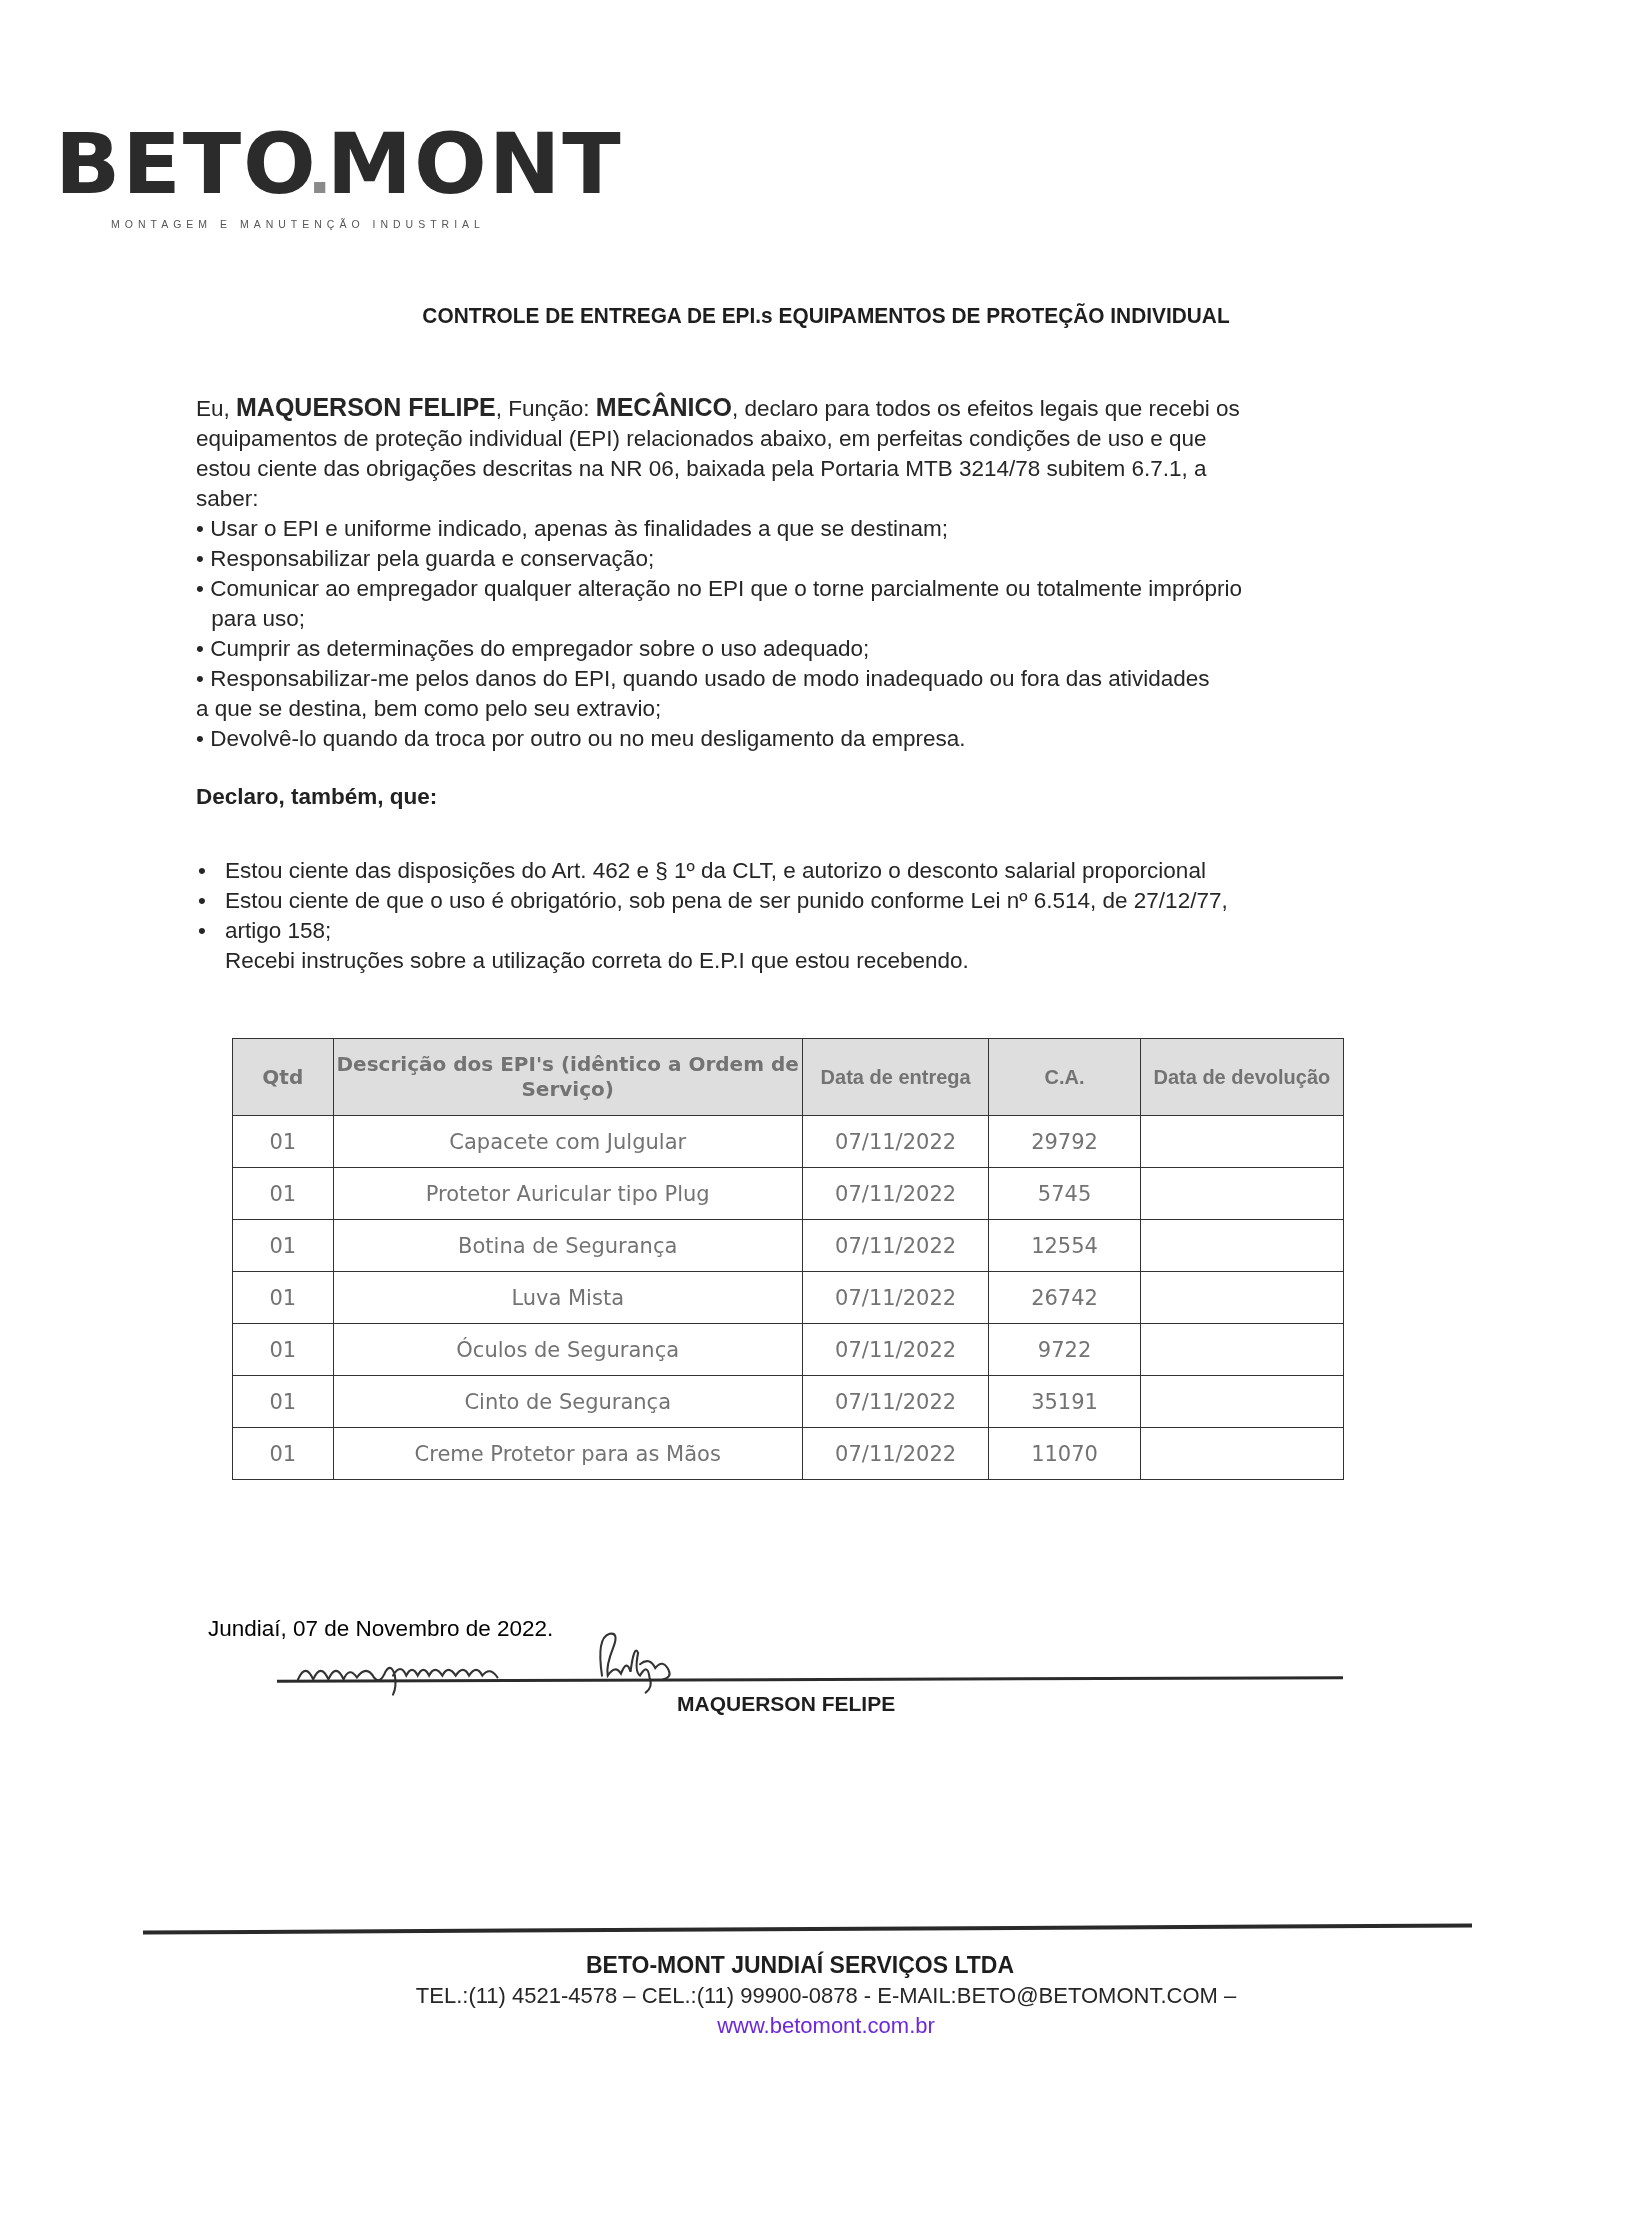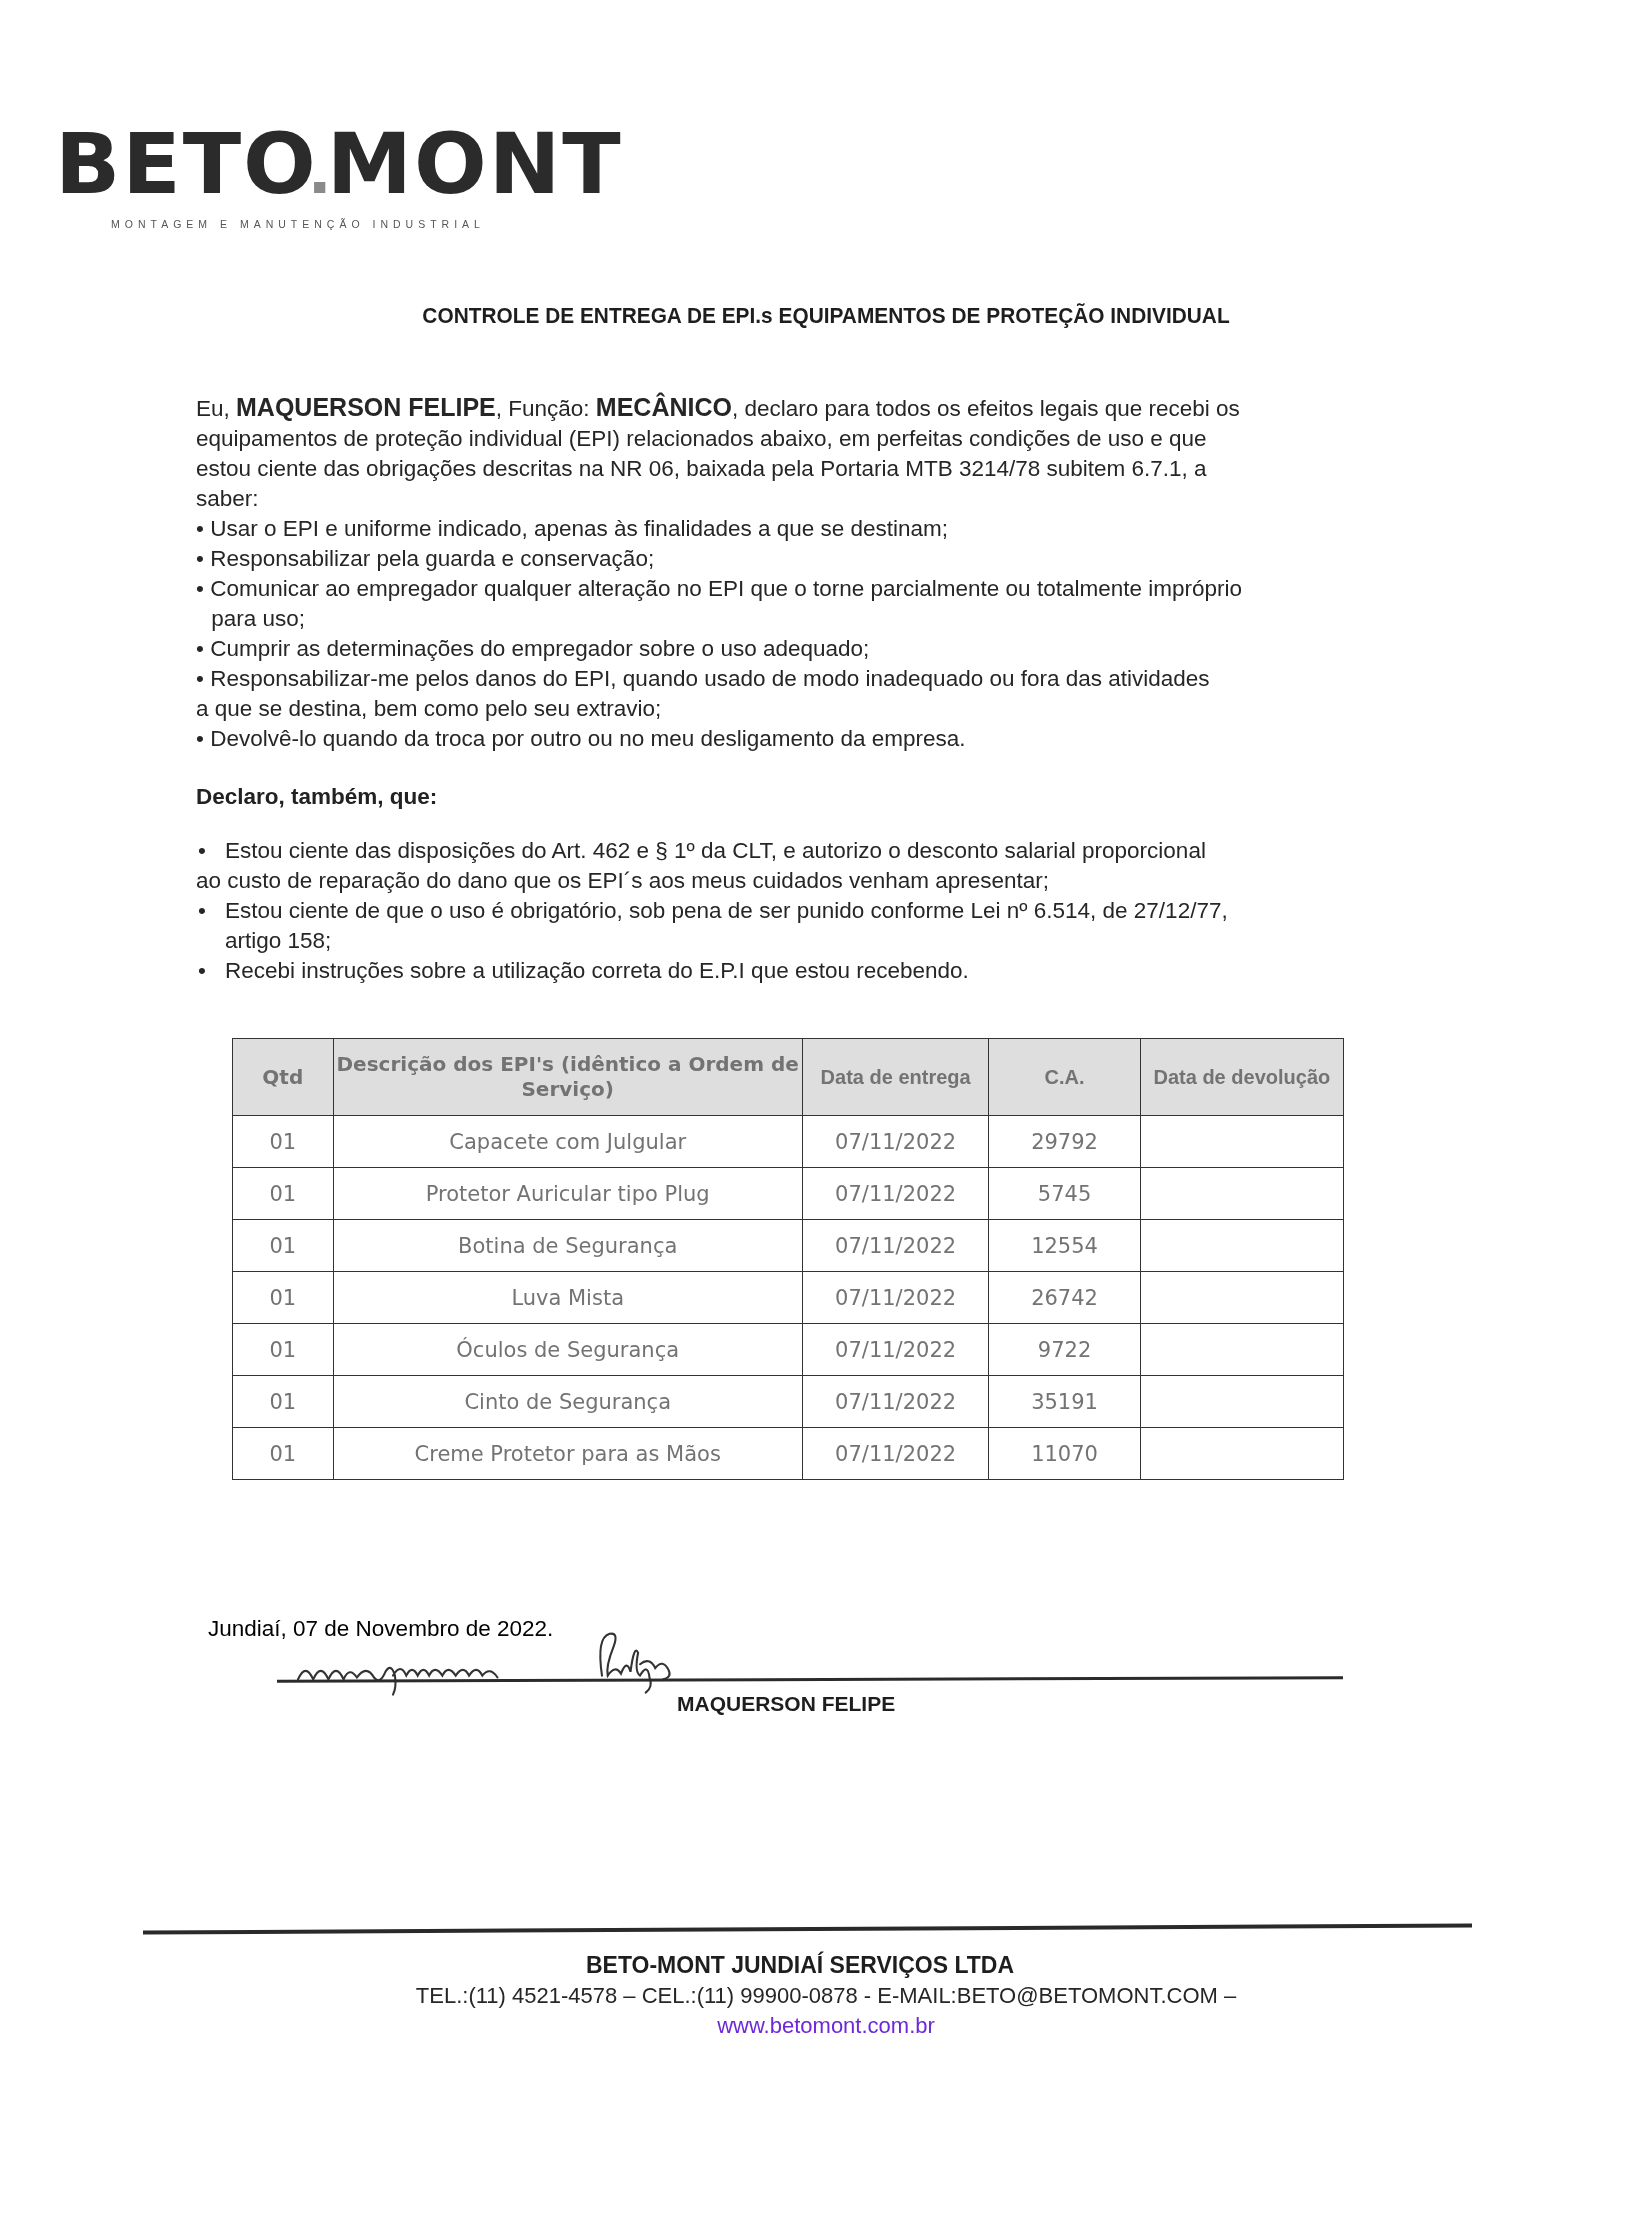--- a/index.html
+++ b/index.html
@@ -26,21 +26,21 @@
     font-size: 21.5px; color: #1e1e1e; transform: scaleX(0.97);
   }
   .body-text {
     left: 196px; width: 1204px; font-size: 22.5px; line-height: 30px; color: #262626;
   }
   .body-text p { margin: 0; }
   .body-text b { font-size: 25px; }
   .bullet-line { margin: 0; }
   .indent { padding-left: 15.3px; }
   .declaro { font-weight: 700; font-size: 22.5px; }
-  .decl-list { left: 196px; width: 1204px; font-size: 22.5px; line-height: 30px; color: #262626; }
+  .decl-list { left: 196px; width: 1204px; font-size: 22.5px; line-height: 30px; color: #262626; margin-top: 20px; }
   .decl-list .li { position: relative; padding-left: 29px; }
   .decl-list .li::before { content: "•"; position: absolute; left: 1.9px; }
   .decl-list .cont { padding-left: 0; }
   
   table.epi {
     left: 232px; top: 1038px; border-collapse: collapse; width: 1112px;
     font-family: "DejaVu Sans", sans-serif; color: #737373;
   }
   table.epi th, table.epi td {
     border: 1.9px solid #333; text-align: center; padding: 0;
@@ -86,21 +86,20 @@
   <p class="bullet-line">• Cumprir as determinações do empregador sobre o uso adequado;</p>
   <p class="bullet-line">• Responsabilizar-me pelos danos do EPI, quando usado de modo inadequado ou fora das atividades</p>
   <p class="bullet-line">a que se destina, bem como pelo seu extravio;</p>
   <p class="bullet-line">• Devolvê-lo quando da troca por outro ou no meu desligamento da empresa.</p>
 </div>
 
 <div class="abs declaro" style="left:196px; top:784px;">Declaro, também, que:</div>
 
 <div class="abs decl-list" style="top:836px;">
   <div class="li"><span>Estou ciente das disposições do Art. 462 e § 1º da CLT, e autorizo o desconto salarial proporcional</span></div>
-  <div class="cont">ao custo de reparação do dano que os EPI´s aos meus cuidados venham apresentar;</div>
   <div class="li"><span>Estou ciente de que o uso é obrigatório, sob pena de ser punido conforme Lei nº 6.514, de 27/12/77,</span></div>
   <div class="li" style=""><span style="visibility:visible">artigo 158;</span></div>
   <div class="li"><span>Recebi instruções sobre a utilização correta do E.P.I que estou recebendo.</span></div>
 </div>
 <style>
   .decl-list .li:nth-child(4)::before { content: ""; }
 </style>
 
 <table class="abs epi">
   <thead>

